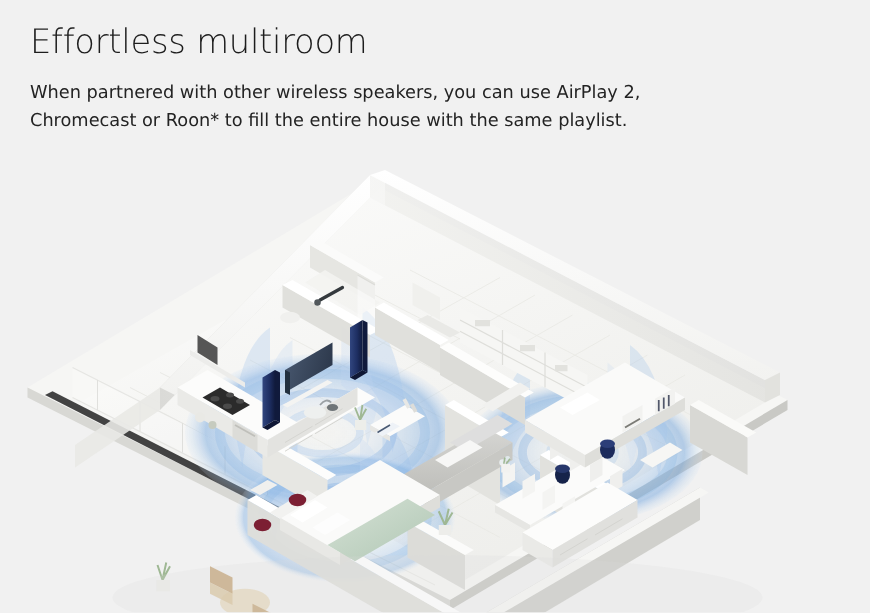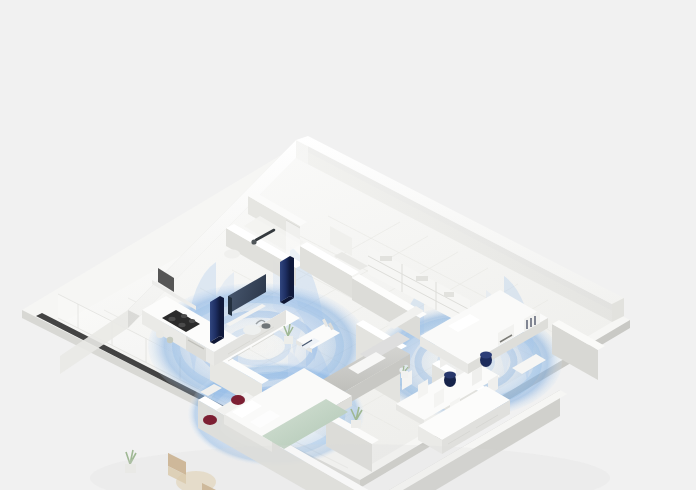--- a/index.html
+++ b/index.html
@@ -59,20 +59,27 @@
     width: 696px;
     height: 362px;
   }
   .illustration svg { display: block; }
 </style>
 </head>
 <body>
 
 <div id="page">
 
+  <div class="text-block">
+    <h1 class="headline">Effortless multiroom</h1>
+    <p class="subcopy">
+      <span class="line">When partnered with other wireless speakers, you can use AirPlay 2,</span>
+      <span class="line">Chromecast or Roon* to fill the entire house with the same playlist.</span>
+    </p>
+  </div>
 
   <div class="illustration">
     <svg width="696" height="362" viewBox="0 0 696 362" xmlns="http://www.w3.org/2000/svg">
       <defs>
 
         <radialGradient id="swGrad" cx="50%" cy="50%" r="50%">
           <stop offset="0%" stop-color="#ffffff" stop-opacity="0"></stop>
           <stop offset="55%" stop-color="#9cc0ea" stop-opacity="0.32"></stop>
           <stop offset="85%" stop-color="#6fa3dd" stop-opacity="0.52"></stop>
           <stop offset="100%" stop-color="#cfe0f4" stop-opacity="0.16"></stop>

